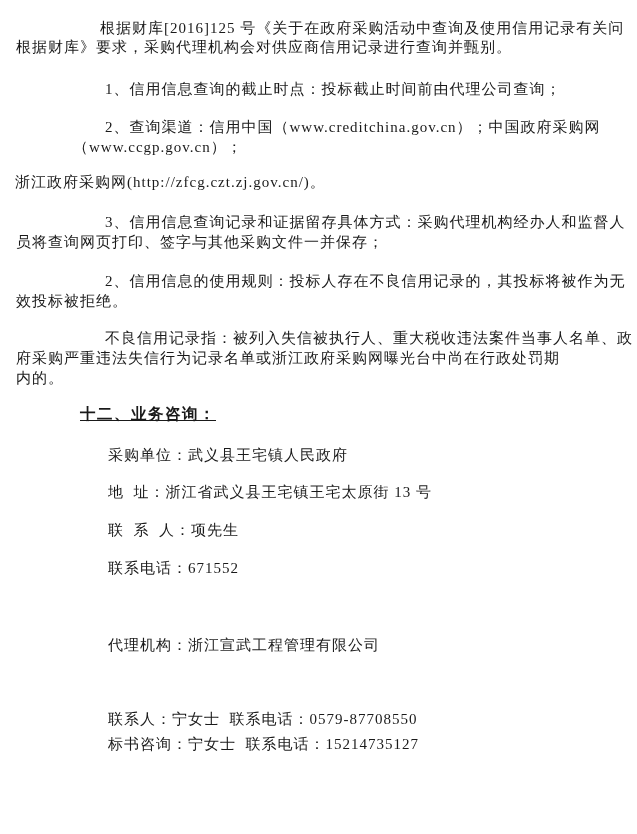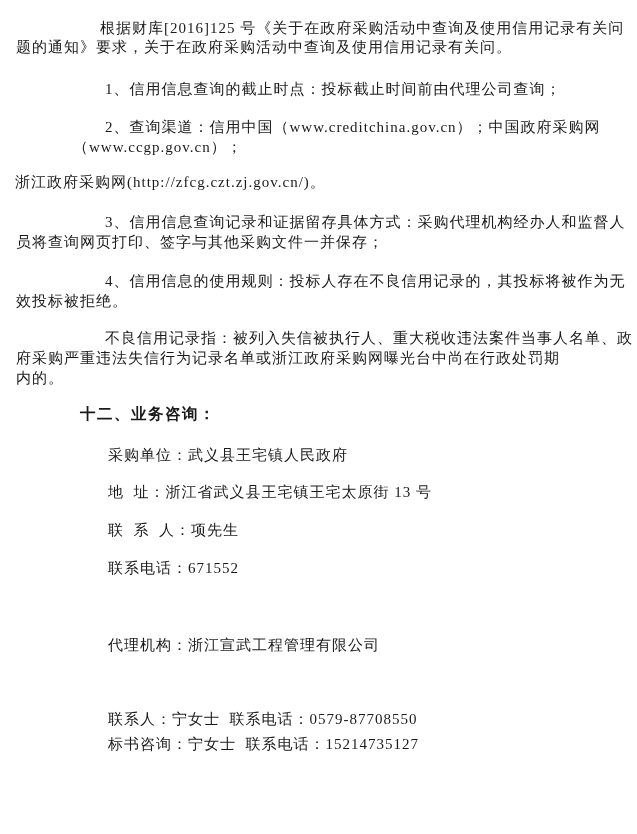--- a/index.html
+++ b/index.html
@@ -29,40 +29,40 @@
     text-decoration: underline;
     letter-spacing: 0.5px;
   }
 </style>
 </head>
 <body>
 
 <div id="page">
 
   <div class="line" style="top:18px;  left:100px;">根据财库[2016]125 号《关于在政府采购活动中查询及使用信用记录有关问</div>
-  <div class="line" style="top:37px;  left:16px;">题的通知》要求，关于在政府采购活动中查询及使用信用记录有关问。</div>
+  <div class="line" style="top:37px;  left:16px;">根据财库》要求，采购代理机构会对供应商信用记录进行查询并甄别。</div>
 
   <div class="line" style="top:79px;  left:105px;">1、信用信息查询的截止时点：投标截止时间前由代理公司查询；</div>
 
   <div class="line" style="top:117px; left:105px;">2、查询渠道：信用中国（www.creditchina.gov.cn）；中国政府采购网</div>
   <div class="line" style="top:137px; left:73px;">（www.ccgp.gov.cn）；</div>
 
   <div class="line" style="top:172px; left:15px;">浙江政府采购网(http://zfcg.czt.zj.gov.cn/)。</div>
 
   <div class="line" style="top:212px; left:105px;">3、信用信息查询记录和证据留存具体方式：采购代理机构经办人和监督人</div>
   <div class="line" style="top:232px; left:16px;">员将查询网页打印、签字与其他采购文件一并保存；</div>
 
-  <div class="line" style="top:271px; left:105px;">4、信用信息的使用规则：投标人存在不良信用记录的，其投标将被作为无</div>
+  <div class="line" style="top:271px; left:105px;">2、信用信息的使用规则：投标人存在不良信用记录的，其投标将被作为无</div>
   <div class="line" style="top:328px; left:105px;">不良信用记录指：被列入失信被执行人、重大税收违法案件当事人名单、政</div>
 
   <div class="line" style="top:291px; left:16px;">效投标被拒绝。</div>
   <div class="line" style="top:348px; left:16px;">府采购严重违法失信行为记录名单或浙江政府采购网曝光台中尚在行政处罚期</div>
   <div class="line" style="top:368px; left:16px;">内的。</div>
 
-  <div class="line heading" style="top:404px; left:80px;">十二、业务咨询：</div>
+  <div class="line heading" style="top:404px; left:80px;text-decoration:underline;">十二、业务咨询：</div>
 
   <div class="line" style="top:445px; left:108px;">采购单位：武义县王宅镇人民政府</div>
   <div class="line" style="top:482px; left:108px;">地  址：浙江省武义县王宅镇王宅太原街 13 号</div>
   <div class="line" style="top:520px; left:108px;">联  系  人：项先生</div>
   <div class="line" style="top:558px; left:108px;">联系电话：671552</div>
 
   <div class="line" style="top:635px; left:108px;">代理机构：浙江宣武工程管理有限公司</div>
   <div class="line" style="top:709px; left:108px;">联系人：宁女士  联系电话：0579-87708550</div>
   <div class="line" style="top:734px; left:108px;">标书咨询：宁女士  联系电话：15214735127</div>
 

